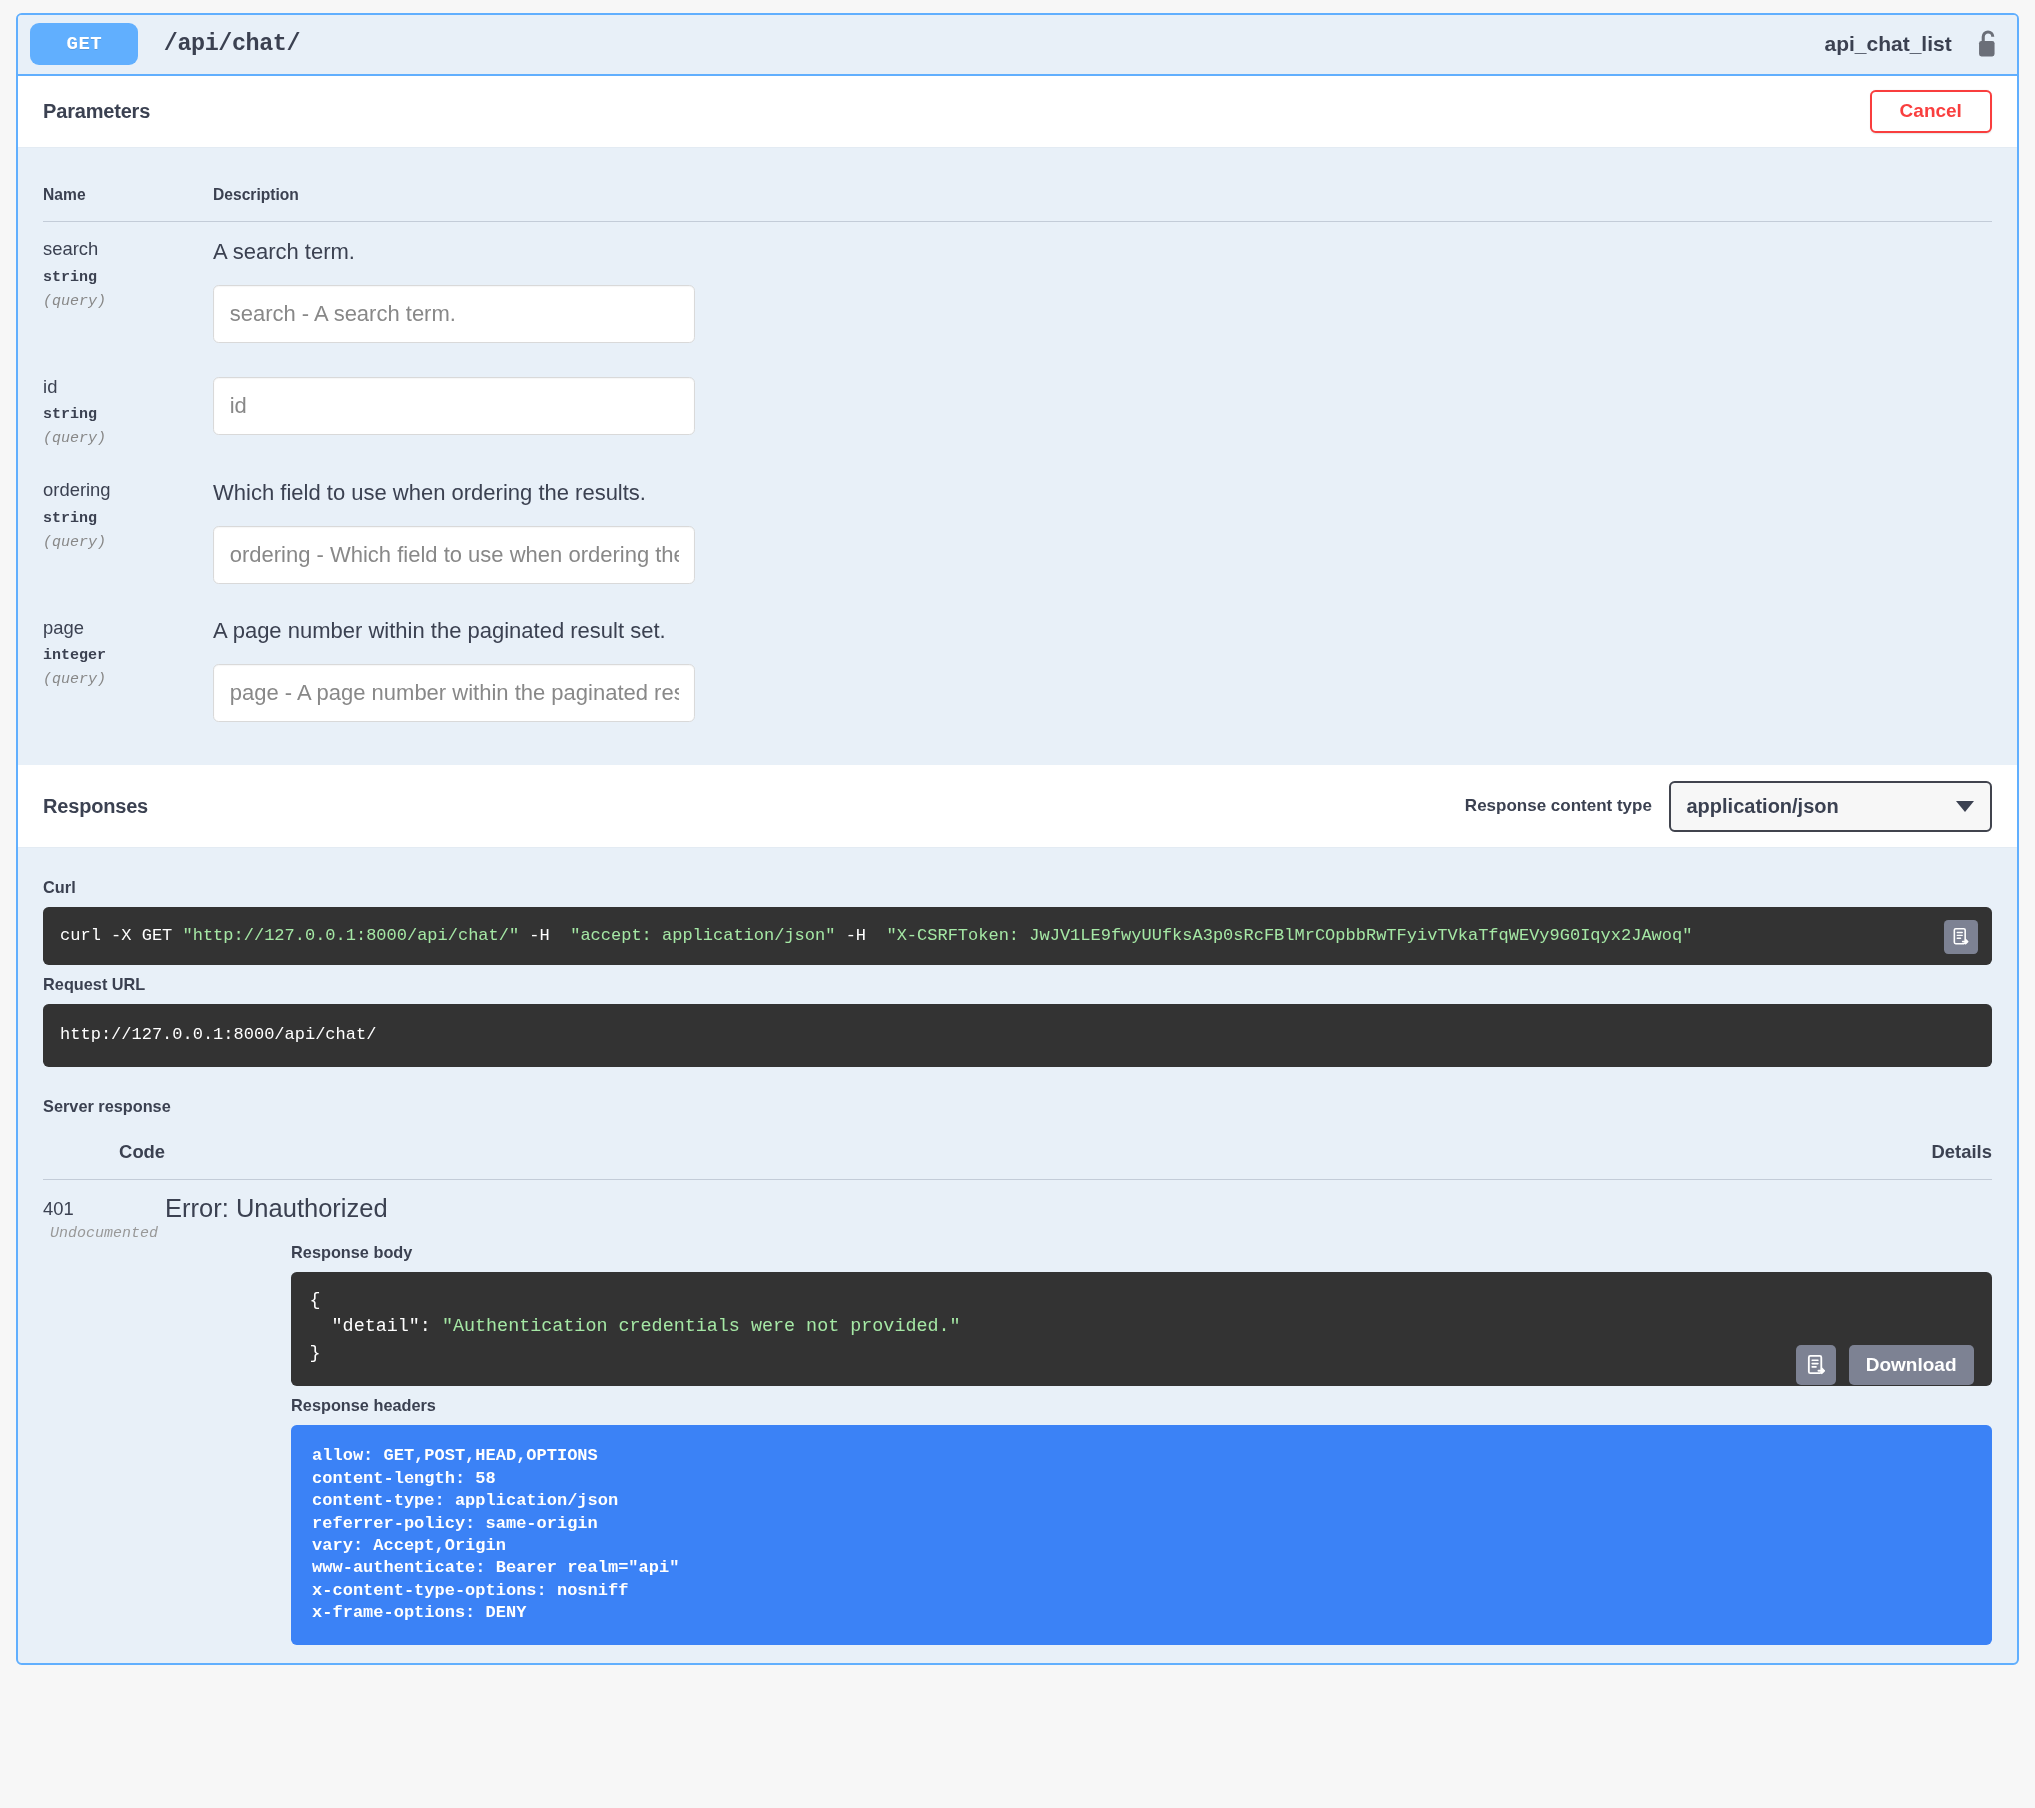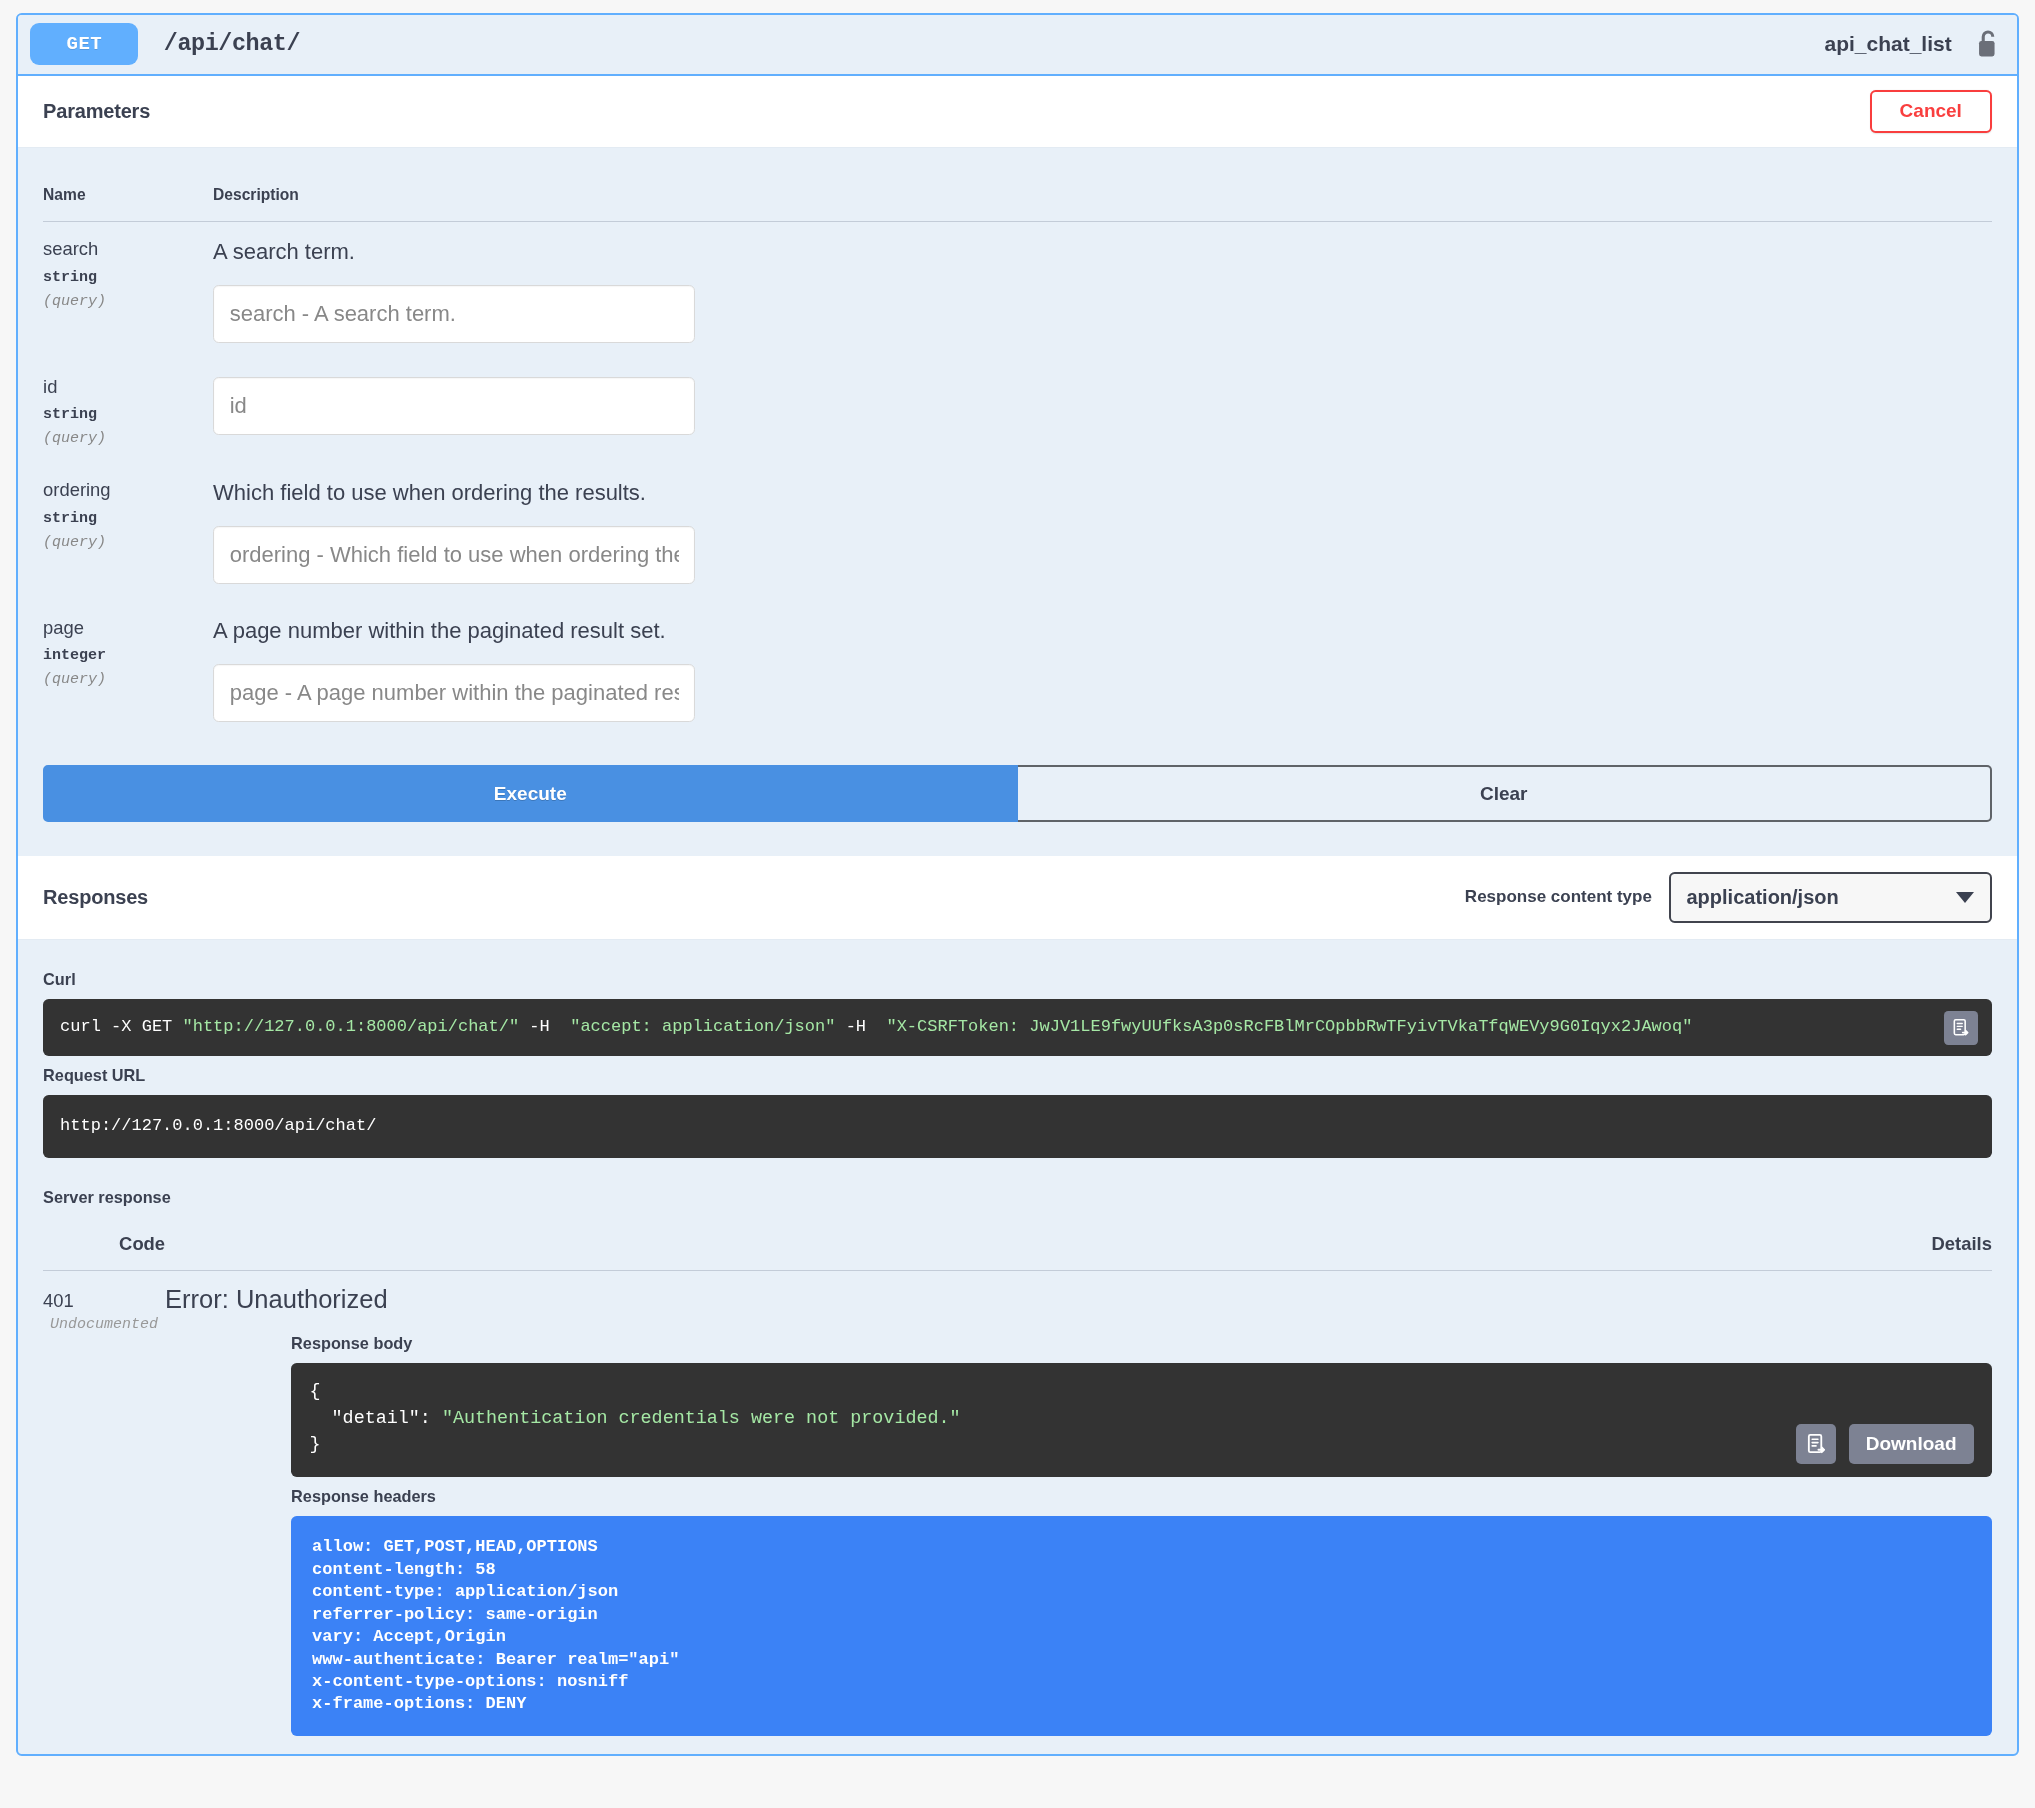--- a/index.html
+++ b/index.html
@@ -320,21 +320,21 @@
     font-family: "Liberation Mono", monospace;
     font-size: 18.4px;
     line-height: 1.45;
     color: #fff;
     white-space: pre;
     min-height: 106px;
   }
   .body-actions {
     position: absolute;
     right: 18.4px;
-    bottom: 13px;
+    bottom: 1px;
     display: flex;
     align-items: center;
     gap: 12.7px;
   }
   .icon-btn-lg {
     width: 40px; height: 40px;
     background: #7d8293;
     border: none; border-radius: 5px;
     display: flex; align-items: center; justify-content: center;
     cursor: pointer;
@@ -442,24 +442,20 @@
           <td>
             <div class="p-desc">A page number within the paginated result set.</div>
             <input class="p-input" type="text" placeholder="page - A page number within the paginated result set." style="">
           </td>
         </tr>
 
       </tbody>
     </table>
   </div>
 
-  <div class="execute-wrapper">
-    <button class="btn-execute">Execute</button>
-    <button class="btn-clear">Clear</button>
-  </div>
 
   <div class="responses-header">
     <span class="section-title">Responses</span>
     <span class="section-spacer"></span>
     <span class="ct-label">Response content type</span>
     <div class="ct-select">
       <span class="ct-value">application/json</span>
       <span class="chev"></span>
     </div>
   </div>

